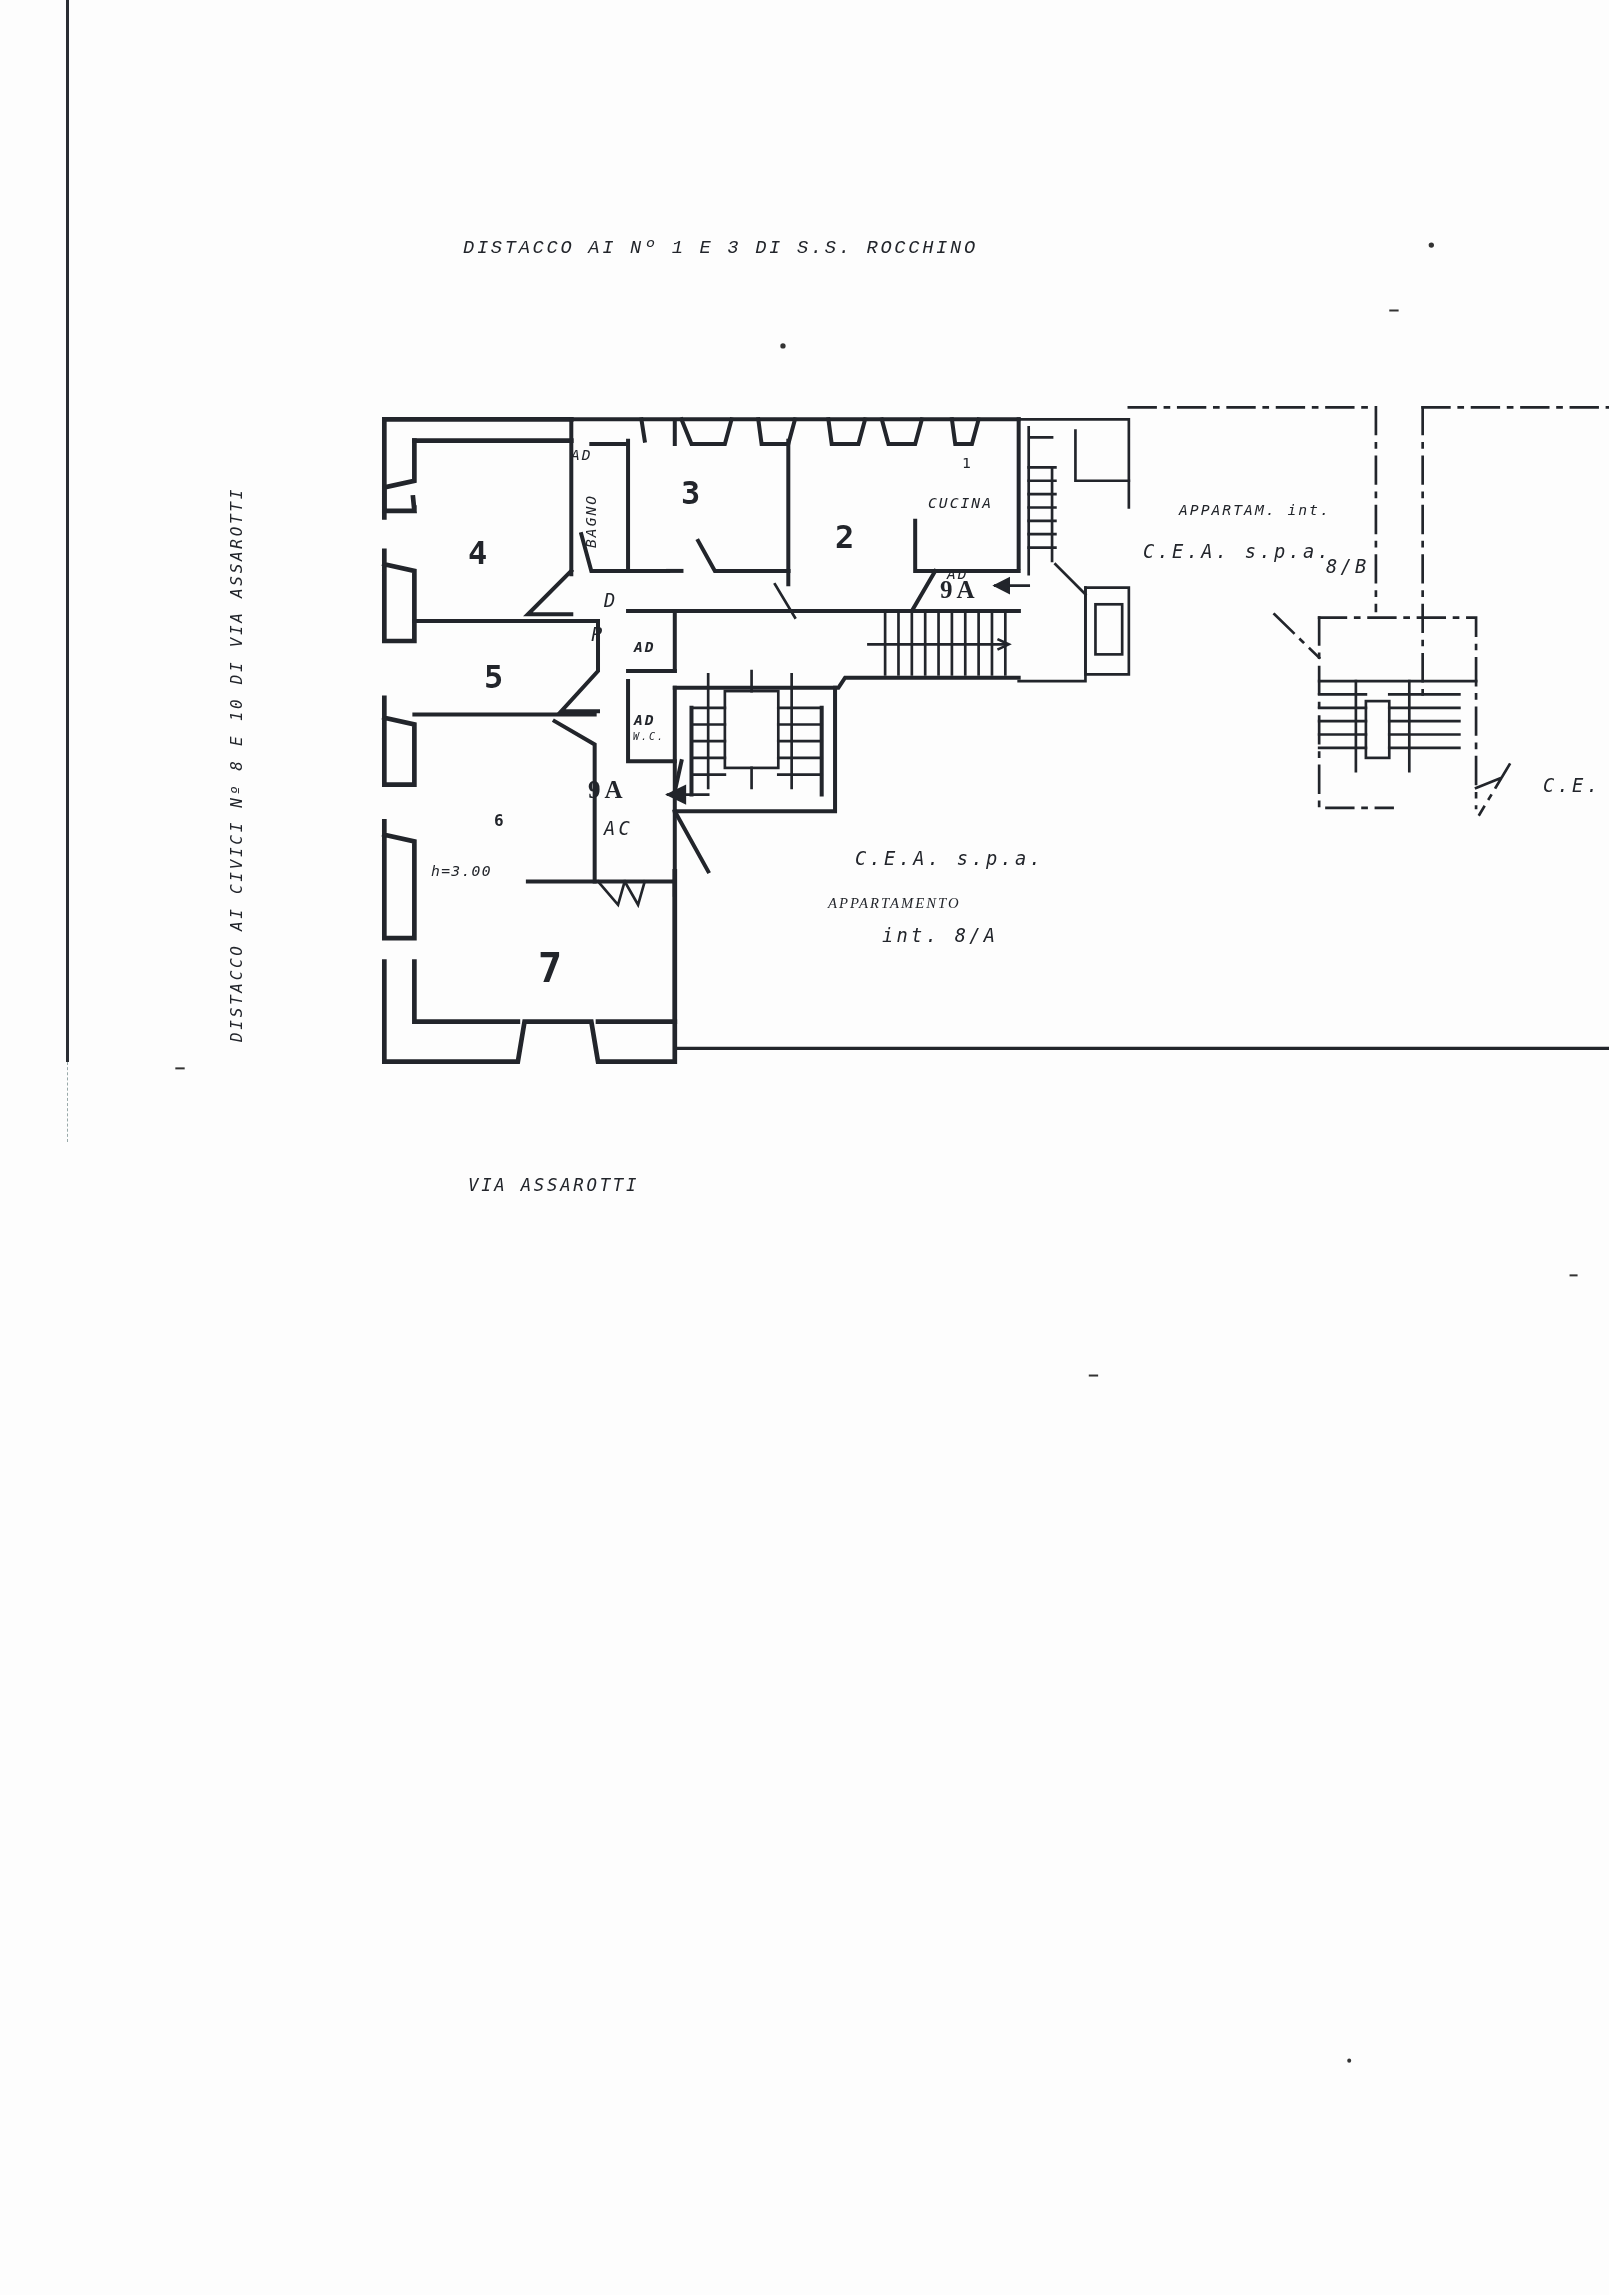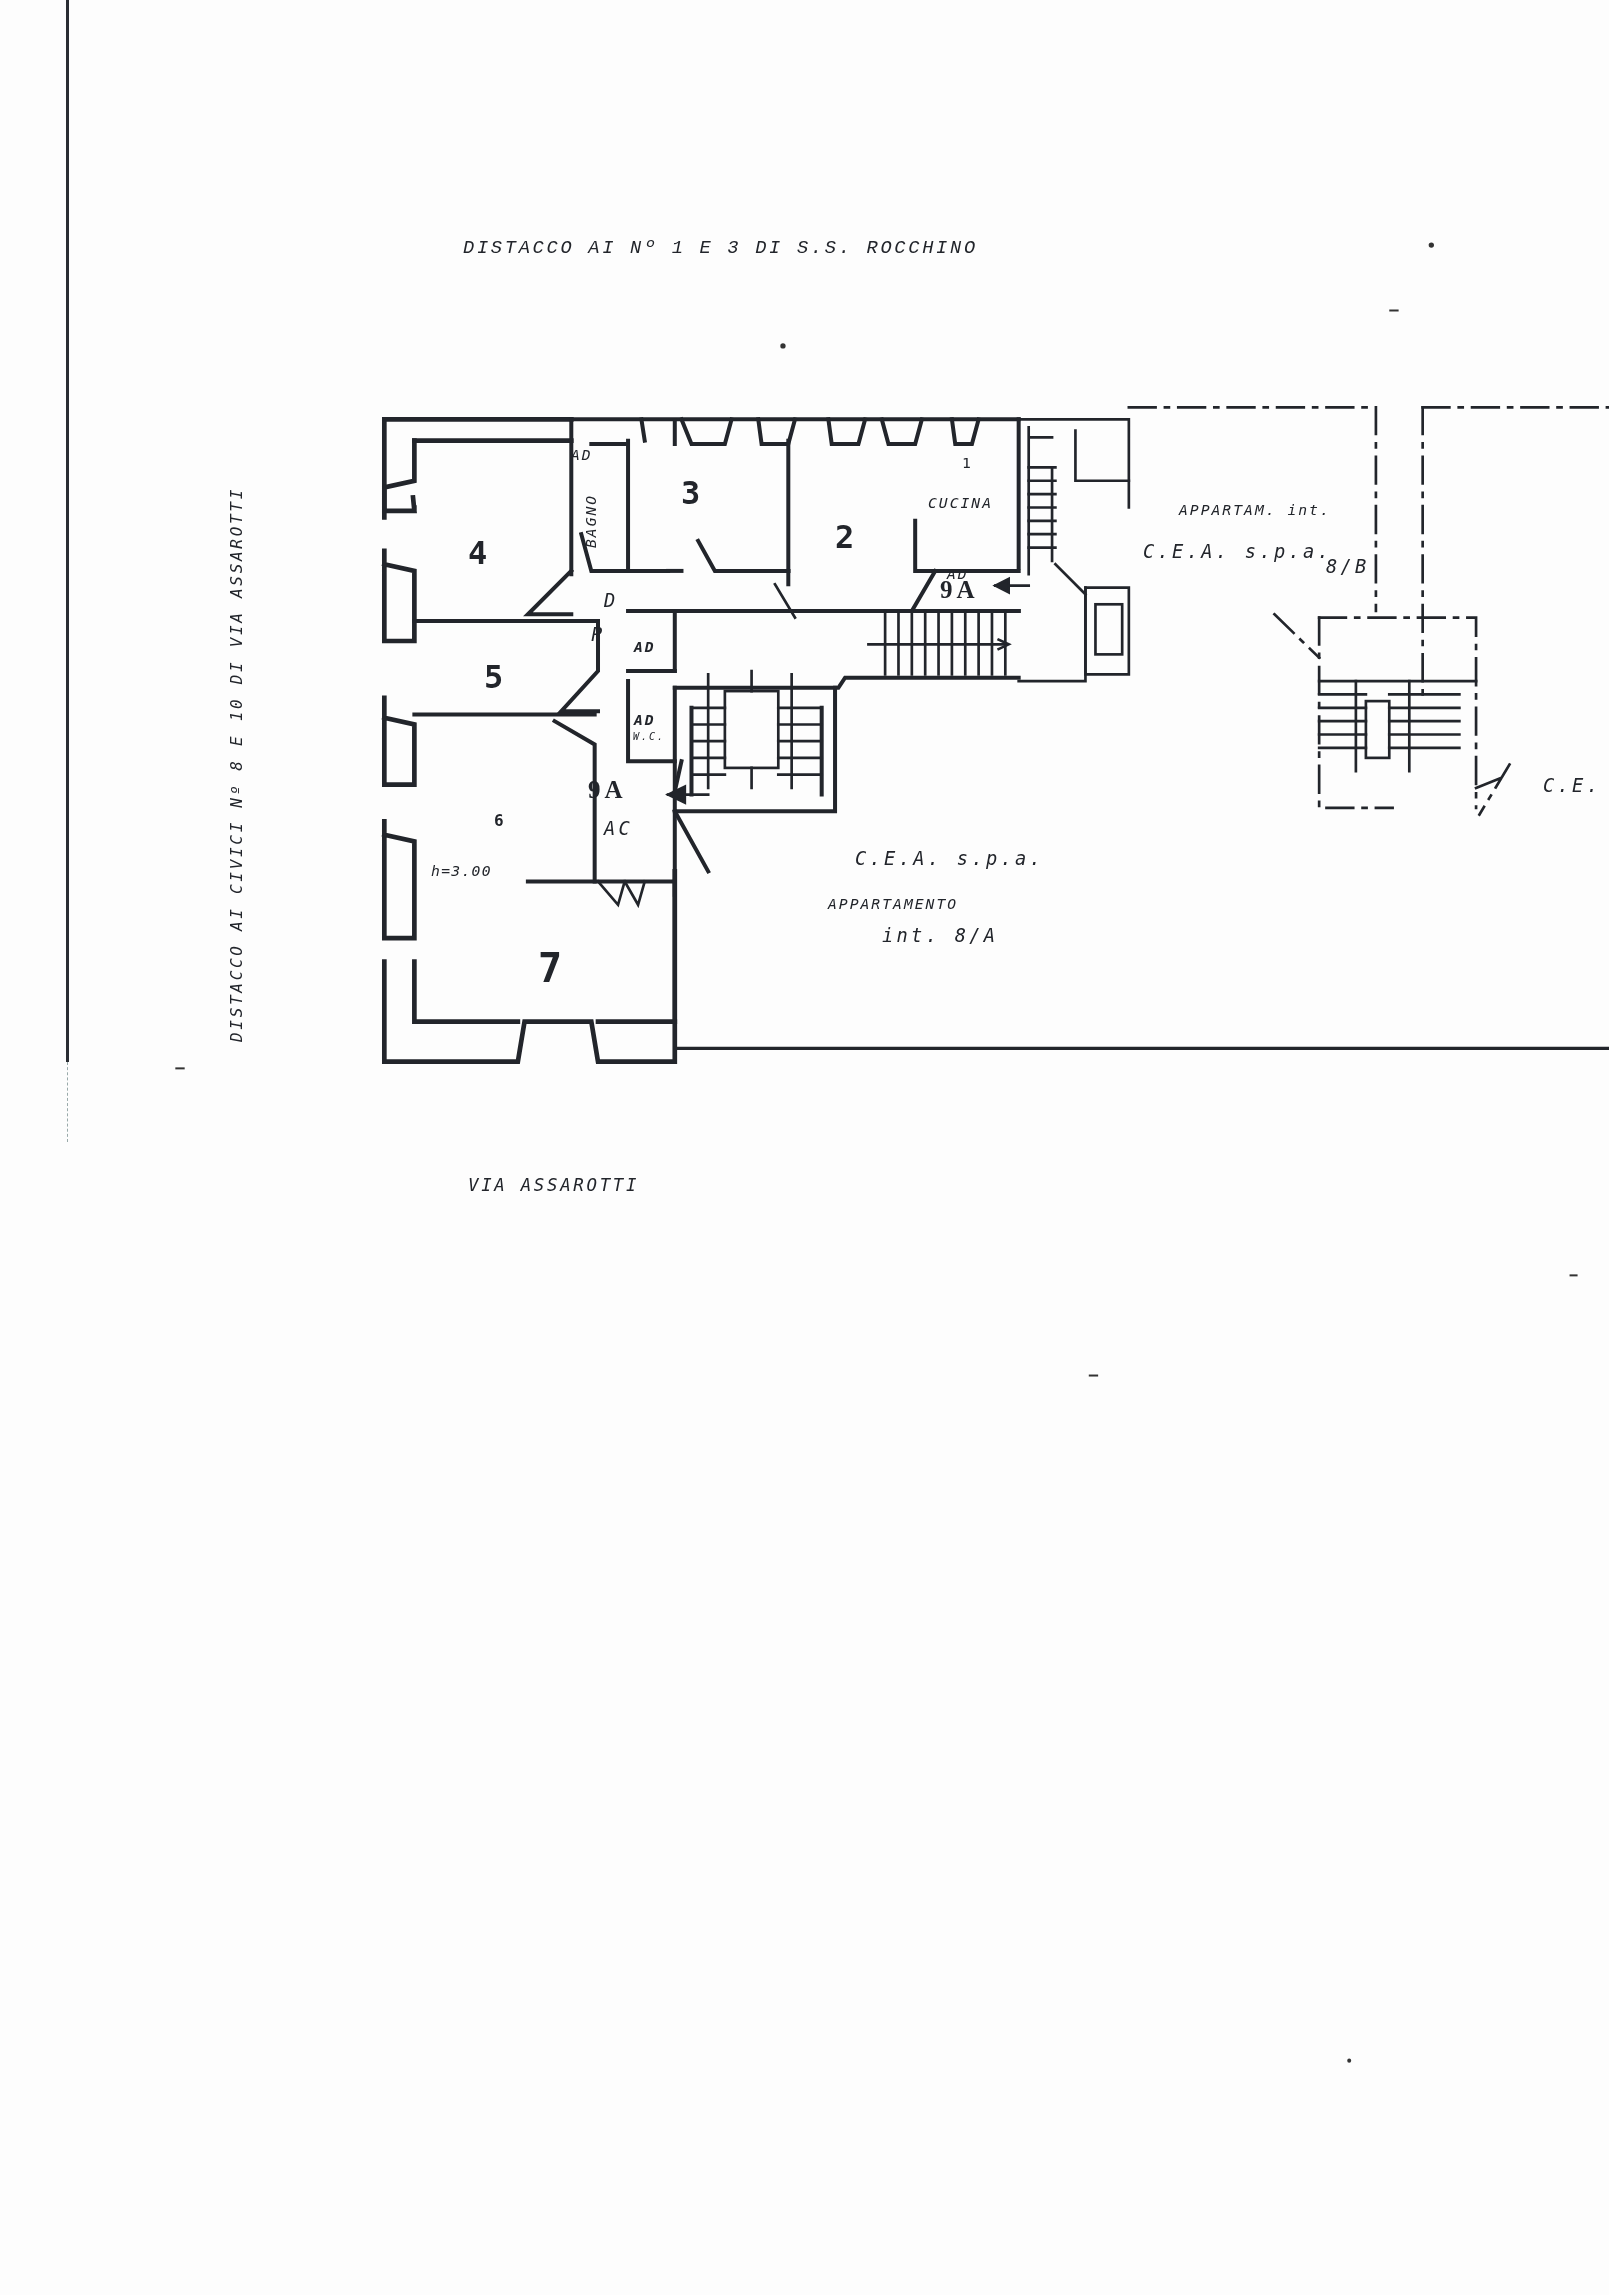--- a/index.html
+++ b/index.html
@@ -170,20 +170,20 @@
   <div class="lbl small" style="left:634px;top:711px;font-weight:bold;">AD</div>
   <div class="lbl small" style="left:633px;top:731px;font-size:10px;">W.C.</div>
   <div class="lbl room" style="left:484px;top:658px;">5</div>
   <div class="lbl room" style="left:494px;top:811px;font-size:16px;">6</div>
   <div class="lbl small" style="left:431px;top:862px;letter-spacing:1.3px;">h=3.00</div>
   <div class="lbl mid" style="left:588px;top:776px;"><span class="bold9a">9A</span></div>
   <div class="lbl mid" style="left:604px;top:818px;">AC</div>
   <div class="lbl room" style="left:538px;top:945px;font-size:40px;">7</div>
 
   <div class="lbl mid" style="left:855px;top:848px;">C.E.A. s.p.a.</div>
-  <div class="lbl small" style="left:828px;top:895px;">APPARTAMENTO</div>
+  <div class="lbl small" style="left:828px;top:895px;font-family:Liberation Serif, serif;">APPARTAMENTO</div>
   <div class="lbl mid" style="left:882px;top:925px;">int. 8/A</div>
   <div class="lbl small" style="left:1179px;top:501px;">APPARTAM. int.</div>
   <div class="lbl mid" style="left:1143px;top:541px;">C.E.A. s.p.a.</div>
   <div class="lbl mid" style="left:1326px;top:524px;margin-top:32px;">8/B</div>
   <div class="lbl mid" style="left:1543px;top:775px;">C.E.</div>
 </div>
 
 
 </body></html>

